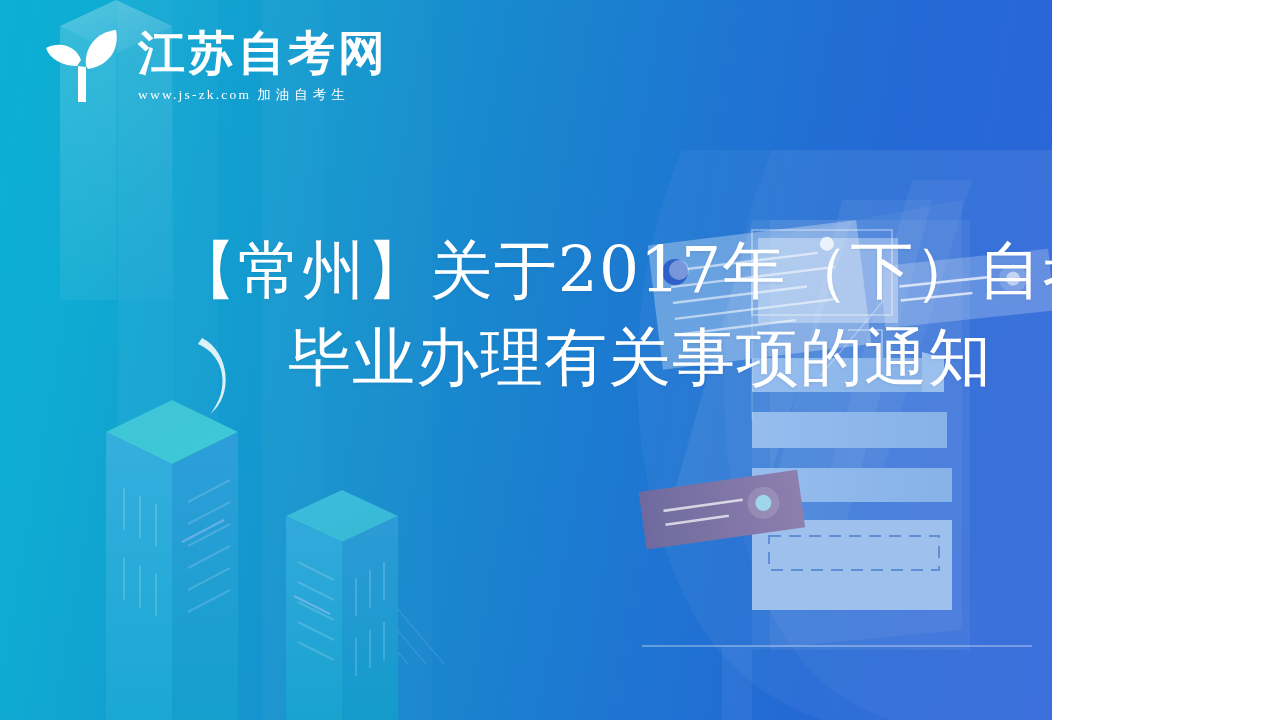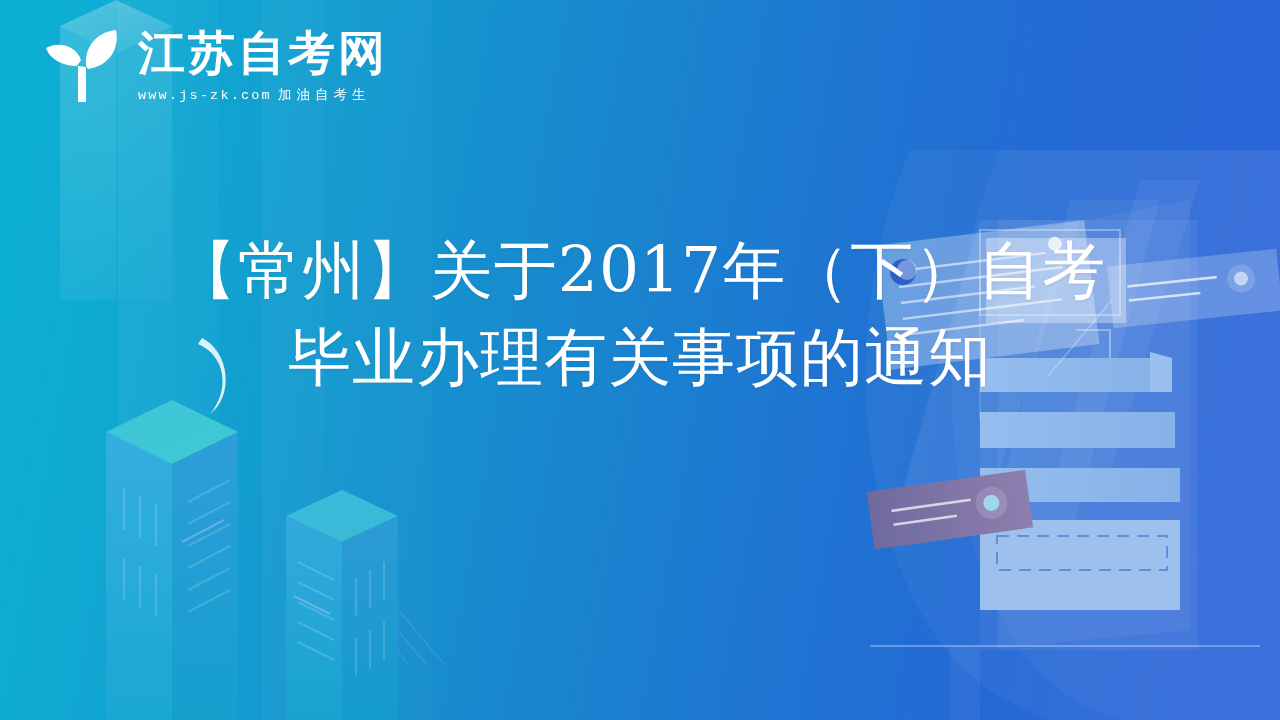--- a/index.html
+++ b/index.html
@@ -4,21 +4,21 @@
 <style>
   * { box-sizing: border-box; margin: 0; padding: 0; }
   html, body {
     width: 1280px; height: 720px;
     overflow: hidden;
     font-family: "Liberation Sans", sans-serif;
   }
 
   .stage {
     position: relative;
-    width: 1280px; height: 720px;
+    width: 1052px; height: 720px;
     overflow: hidden;
     background: linear-gradient(100deg,
       #0bb0d4 0%,
       #0fabd2 10%,
       #129fd0 22%,
       #1690ce 36%,
       #1a82cf 50%,
       #1f74d2 64%,
       #2469d5 78%,
       #2a66d8 92%,
@@ -58,21 +58,21 @@
     letter-spacing: 3px;
     font-family: "DejaVu Sans", "Liberation Sans", sans-serif;
     white-space: nowrap;
   }
   .logo-sub {
     margin-top: 9px;
     color: #ffffff;
     font-size: 13.5px;
     letter-spacing: 2.2px;
     white-space: nowrap;
-    font-family: Liberation Mono, monospace;
+    font-family: Liberation Serif, serif;
   }
   .logo-sub .cn { letter-spacing: 5px; margin-left: 6px; }
 
   
   .logo-tower {
     position: absolute;
     left: 60px; top: 0;
     width: 112px; height: 300px;
     z-index: 5;
     pointer-events: none;

